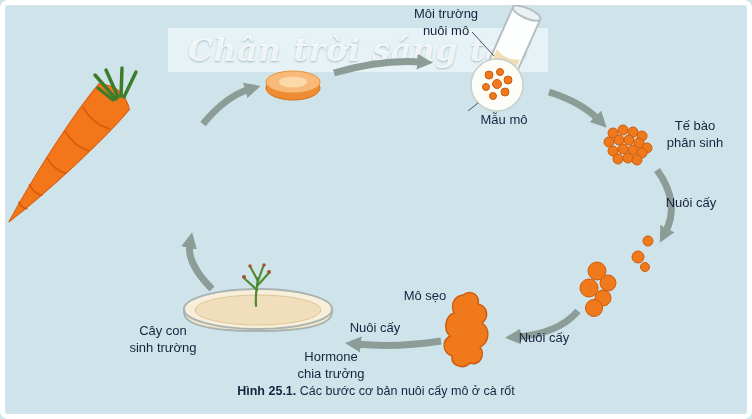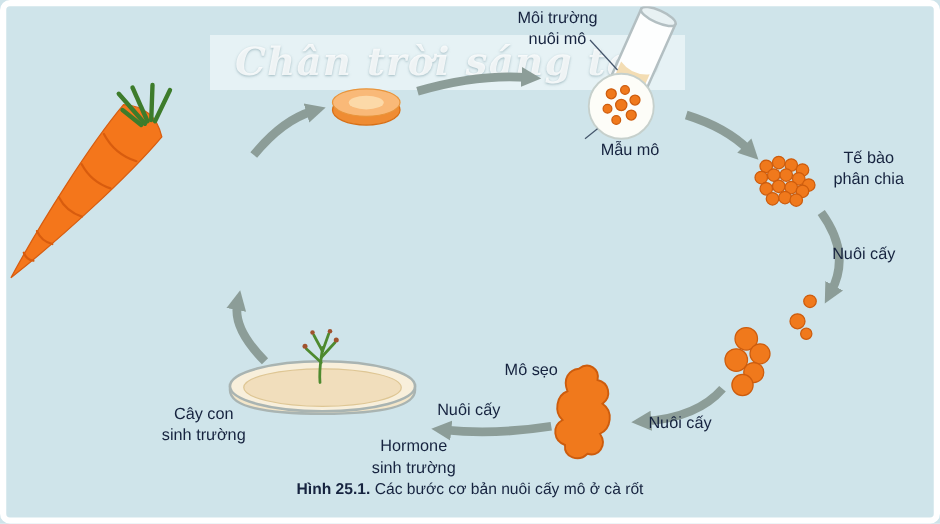--- a/index.html
+++ b/index.html
@@ -160,27 +160,27 @@
       <circle class="bud" cx="244" cy="277" r="2"></circle>
       <circle class="bud" cx="269" cy="272" r="2"></circle>
       <circle class="bud" cx="250" cy="266" r="1.8"></circle>
       <circle class="bud" cx="264" cy="265" r="1.8"></circle>
     </g>
   </svg>
 
   <div class="label" style="left:446px;top:6px;">Môi trường
 nuôi mô</div>
   <div class="label" style="left:468px;top:112px;margin-left:36px;">Mẫu mô</div>
-  <div class="label" style="left:695px;top:118px;">Tế bào phân chia</div>
+  <div class="label" style="left:695px;top:118px;">Tế bào phân sinh</div>
   <div class="label" style="left:691px;top:195px;">Nuôi cấy</div>
   <div class="label" style="left:425px;top:288px;">Mô sẹo</div>
   <div class="label" style="left:544px;top:330px;">Nuôi cấy</div>
   <div class="label" style="left:375px;top:320px;">Nuôi cấy</div>
   <div class="label" style="left:331px;top:349px;">Hormone
-sinh trường</div>
+chia trưởng</div>
   <div class="label" style="left:163px;top:323px;">Cây con
 sinh trường</div>
 
   <div class="caption">
     <span class="cap-b">Hình 25.1.</span><span class="cap-i"> Các bước cơ bản nuôi cấy mô ở cà rốt</span>
   </div>
 
   <div class="frame-border"></div>
 </div>
 

